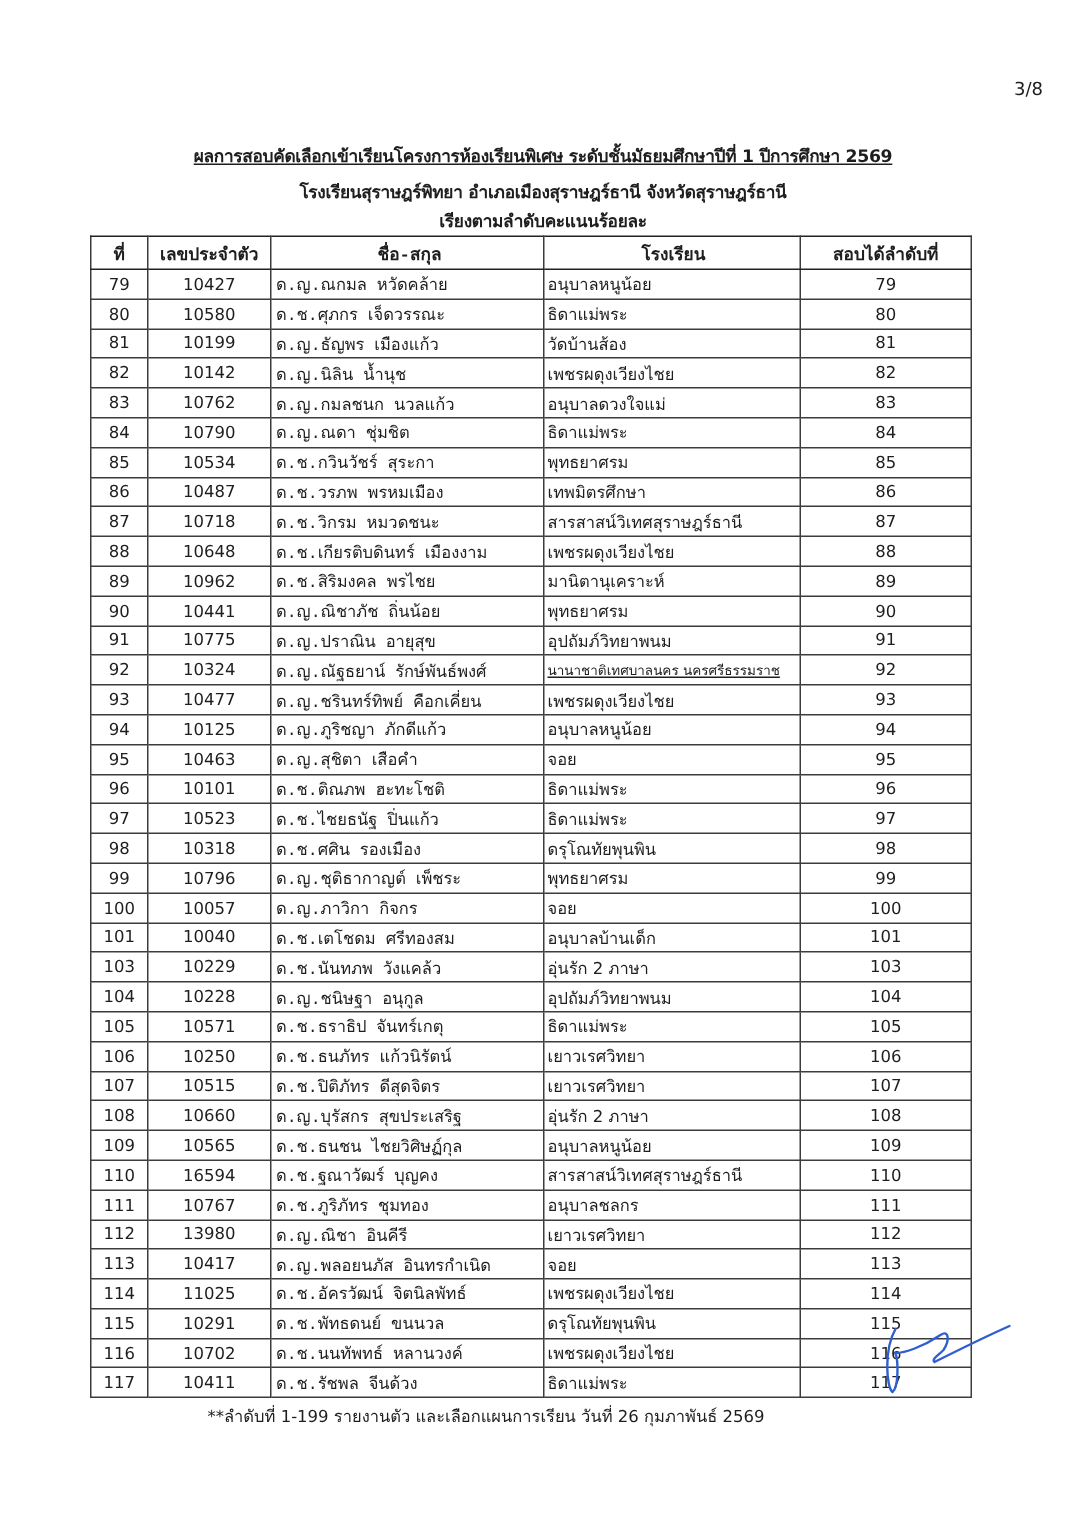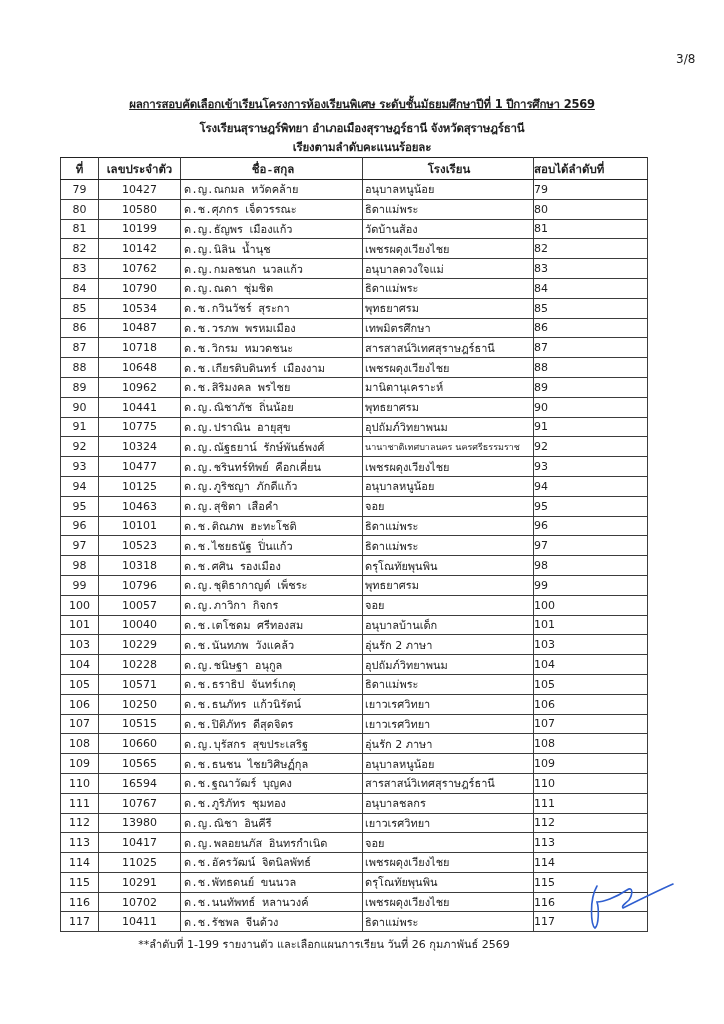--- a/index.html
+++ b/index.html
@@ -11,22 +11,22 @@
   .t2 { top: 119px; }
   .t3 { top: 138px; }
   table.results { position: absolute; left: 60px; top: 157px; width: 577px; border-collapse: collapse; table-layout: fixed; font-size: 11px; }
   table.results th, table.results td { border: 1px solid #3c3c3c; height: 18.8px; padding: 0; white-space: nowrap; overflow: hidden; }
   table.results thead th { border-top: 1.5px solid #222; border-bottom: 1.5px solid #222; height: 21px; font-weight: bold; font-size: 11.5px; }
   table.results { border: 1.5px solid #222; }
   .c-no { width: 37px; text-align: center; }
   .c-id { width: 81px; text-align: center; }
   .c-name { width: 178px; text-align: left; padding-left: 3px !important; font-family: Liberation Mono, monospace; }
   .c-school { width: 168px; text-align: left; padding-left: 2px !important; }
-  .c-rank { width: 113px; text-align: left; }
-  td.c-school.small { font-size: 9px; }
+  .c-rank { width: 113px; text-align: center; }
+  td.c-school.small { font-size: 9px; text-decoration: underline; }
   .footnote { position: absolute; top: 935px; left: 0; width: 648px; text-align: center; font-size: 11px; }
   .signature { position: absolute; left: 585px; top: 880px; width: 90px; height: 70px; pointer-events: none; }
 </style>
 </head>
 <body>
 
 <div class="page-num">3/8</div>
 
 <div class="title t1">ผลการสอบคัดเลือกเข้าเรียนโครงการห้องเรียนพิเศษ ระดับชั้นมัธยมศึกษาปีที่ 1 ปีการศึกษา 2569</div>
 <div class="title t2">โรงเรียนสุราษฎร์พิทยา อำเภอเมืองสุราษฎร์ธานี จังหวัดสุราษฎร์ธานี</div>

